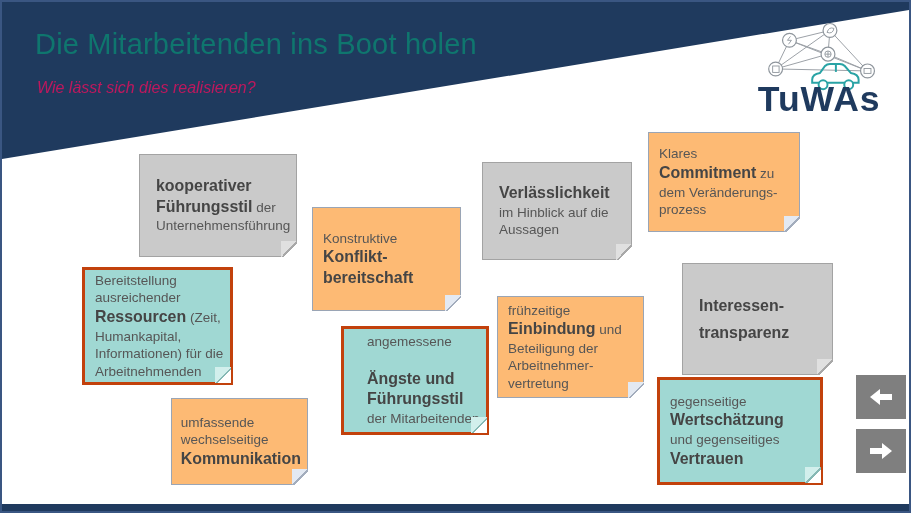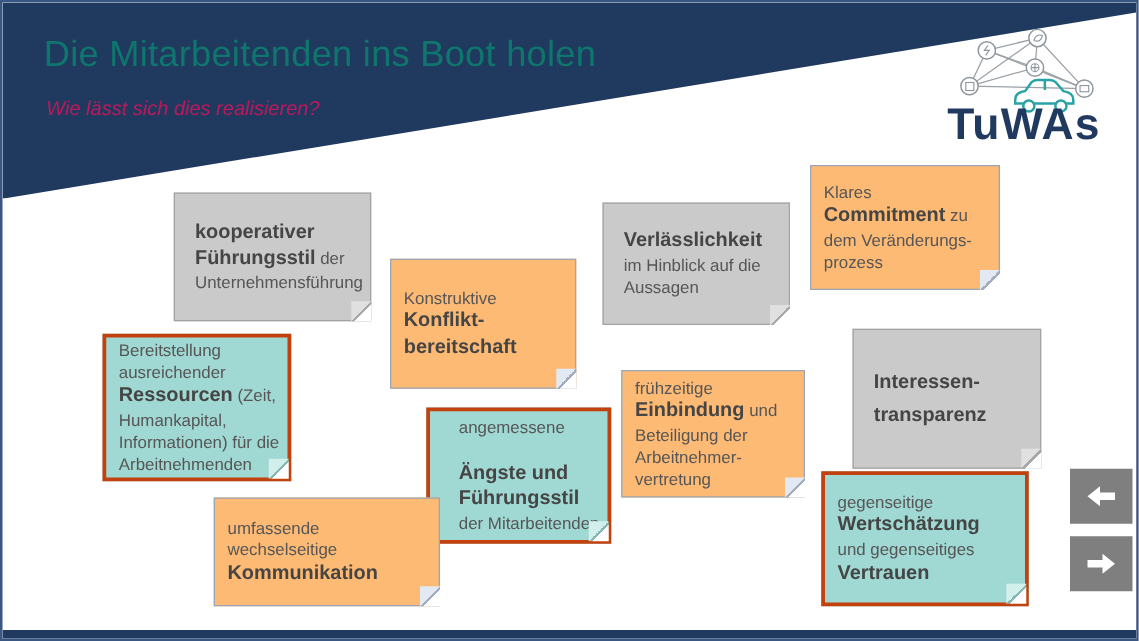--- a/index.html
+++ b/index.html
@@ -45,21 +45,21 @@
   .seg.bold{font-weight:bold;font-size:1.18em;color:#454545;}
   .note-1{left:137px;top:152px;width:158px;height:103px;}
   .note-2{left:310px;top:205px;width:149px;height:104px;}
   .note-3{left:480px;top:160px;width:150px;height:98px;}
   .note-4{left:646px;top:130px;width:152px;height:100px;}
   .note-5{left:80px; top:265px;width:151px;height:118px;}
   .note-6{left:495px;top:294px;width:147px;height:102px;}
   .note-7{left:680px;top:245px;width:151px;height:112px;margin-top:16px;}
   .note-7{line-height:1.7;}
   .note-8{left:339px;top:324px;width:148px;height:109px;padding-left:23px;}
-  .note-9{left:169px;top:396px;width:181px;height:87px;}
+  .note-9{left:169px;top:396px;width:137px;height:87px;align-items:flex-end;}
   .note-10{left:655px;top:375px;width:166px;height:108px;}
   
   .nav-btn{
     position:absolute;right:3px;width:50px;height:44px;
     background:#7f7f7f;border:none;padding:0;cursor:pointer;
     display:flex;align-items:center;justify-content:center;
   }
   .nav-back{top:373px;}
   .nav-forward{top:427px;}
   

